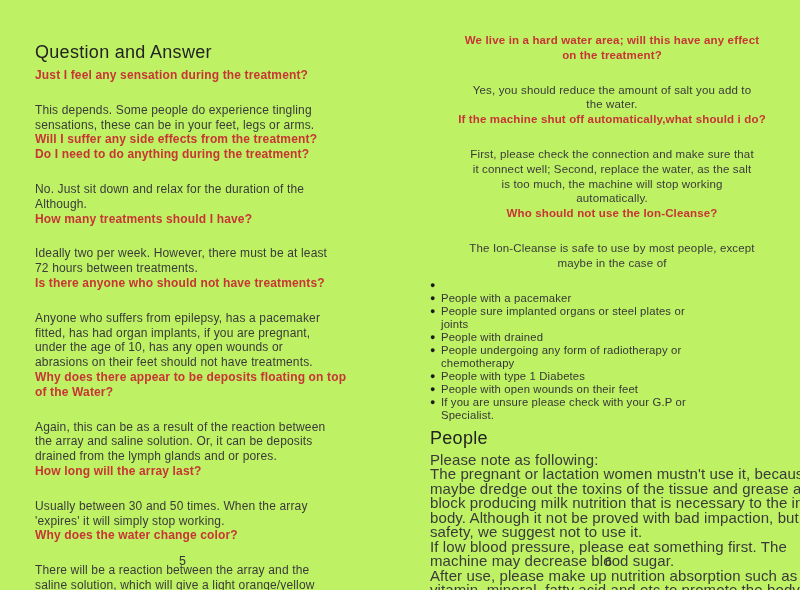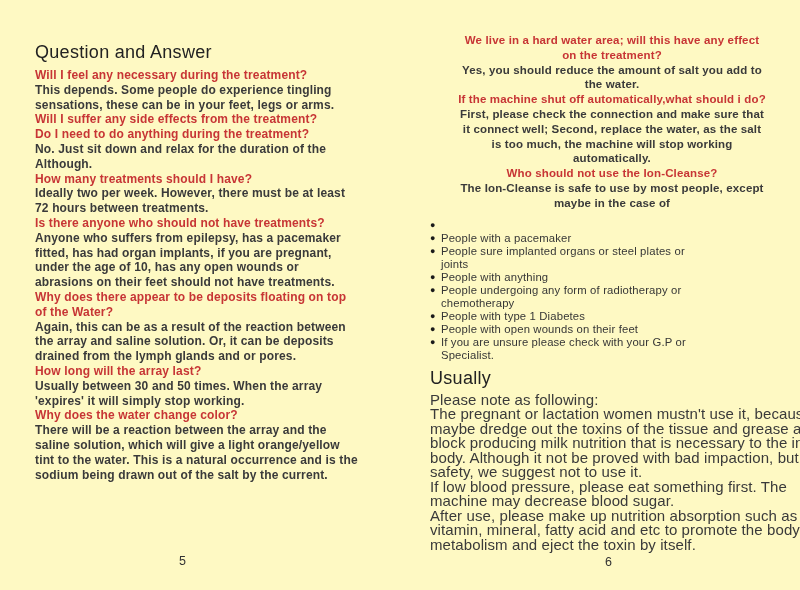--- a/index.html
+++ b/index.html
@@ -1,20 +1,20 @@
 <!DOCTYPE html>
 <html><head>
 <meta charset="utf-8">
 <style>
   html, body { margin: 0; padding: 0; background: #ffffff; }
   .canvas {
     position: relative;
     width: 800px;
     height: 590px;
-    background: #fef9c3;
+    background: #bef264;
     overflow: hidden;
     font-family: "Liberation Sans", sans-serif;
   }
   .page { position: absolute; }
   .page-left  { left: 35px;  top: 41px; width: 362px; }
   .page-right { left: 430px; top: 33px; width: 364px; }
 
   .section-title {
     margin: 0 0 4px 0;
     font-size: 18px;
@@ -24,21 +24,21 @@
     letter-spacing: 0.3px;
   }
   .q, .a {
     margin: 0;
     white-space: pre;
     font-size: 12px;
     line-height: 14.8px;
     letter-spacing: 0.15px;
   }
   .q { color: #c73535; font-weight: 700; }
-  .a { color: #3a3a3a; font-weight: 700; }
+  .a { color: #3a3a3a; font-weight: 400; margin-top: 20px; }
 
   .page-right .q, .page-right .a { font-size: 11.5px; line-height: 14.8px; text-align: center; }
 
   .bullets { list-style: none; margin: 8px 0 0 0; padding: 0; }
   .bullet-row {
     display: flex;
     align-items: flex-start;
     color: #363636;
     font-size: 11.3px;
     line-height: 13px;
@@ -71,21 +71,21 @@
   .pagenum-right { left: 605px; top: 555px; }
 </style>
 </head>
 <body>
 
 <div class="canvas">
 
   <section class="page page-left">
     <h1 class="section-title">Question and Answer</h1>
 
-    <div class="q">Will I feel any necessary during the treatment?</div>
+    <div class="q">Just I feel any sensation during the treatment?</div>
     <div class="a">This depends. Some people do experience tingling
 sensations, these can be in your feet, legs or arms.</div>
 
     <div class="q">Will I suffer any side effects from the treatment?</div>
 
     <div class="q">Do I need to do anything during the treatment?</div>
     <div class="a">No. Just sit down and relax for the duration of the
 Although.</div>
 
     <div class="q">How many treatments should I have?</div>
@@ -139,21 +139,21 @@
         <span class="bullet-mark">●</span>
         <span class="bullet-text">People with a pacemaker</span>
       </li>
       <li class="bullet-row">
         <span class="bullet-mark">●</span>
         <span class="bullet-text">People sure implanted organs or steel plates or
 joints</span>
       </li>
       <li class="bullet-row">
         <span class="bullet-mark">●</span>
-        <span class="bullet-text">People with anything</span>
+        <span class="bullet-text">People with drained</span>
       </li>
       <li class="bullet-row">
         <span class="bullet-mark">●</span>
         <span class="bullet-text">People undergoing any form of radiotherapy or
 chemotherapy</span>
       </li>
       <li class="bullet-row">
         <span class="bullet-mark">●</span>
         <span class="bullet-text">People with type 1 Diabetes</span>
       </li>
@@ -161,21 +161,21 @@
         <span class="bullet-mark">●</span>
         <span class="bullet-text">People with open wounds on their feet</span>
       </li>
       <li class="bullet-row">
         <span class="bullet-mark">●</span>
         <span class="bullet-text">If you are unsure please check with your G.P or
 Specialist.</span>
       </li>
     </ul>
 
-    <h1 class="section-title caution-title">Usually</h1>
+    <h1 class="section-title caution-title">People</h1>
     <div class="caution-p">Please note as following:</div>
     <div class="caution-p">The pregnant or lactation women mustn't use it, because it
 maybe dredge out the toxins of the tissue and grease and
 block producing milk nutrition that is necessary to the infant
 body. Although it not be proved with bad impaction, but for
 safety, we suggest not to use it.</div>
     <div class="caution-p">If low blood pressure, please eat something first. The
 machine may decrease blood sugar.</div>
     <div class="caution-p">After use, please make up nutrition absorption such as
 vitamin, mineral, fatty acid and etc to promote the body

